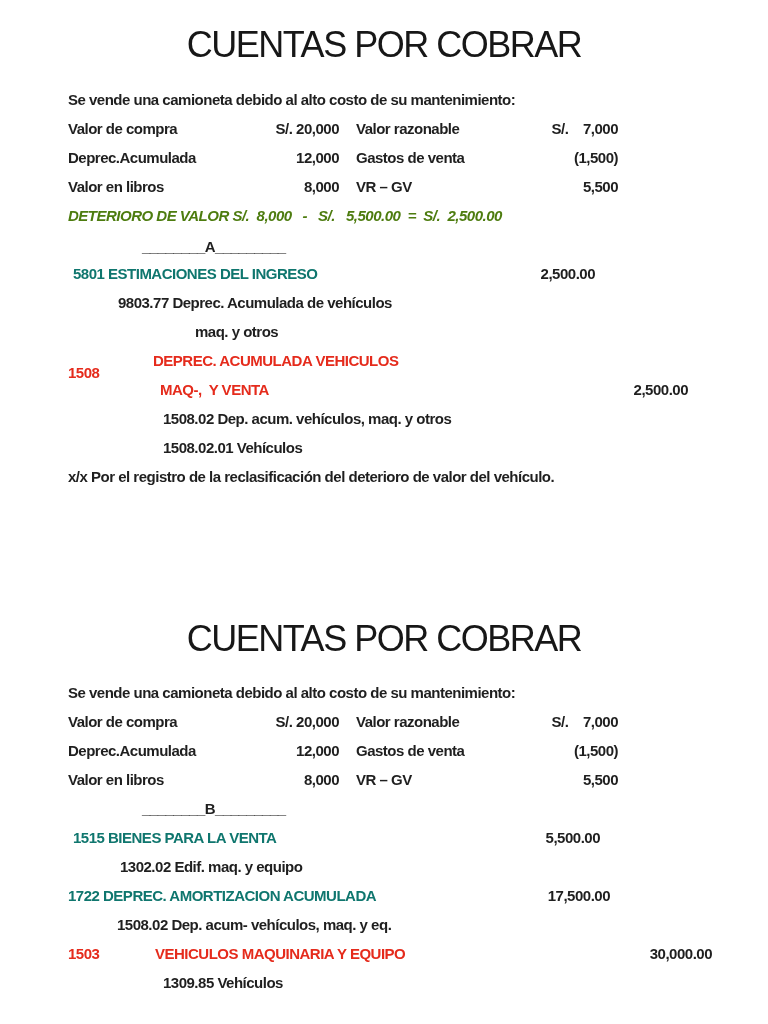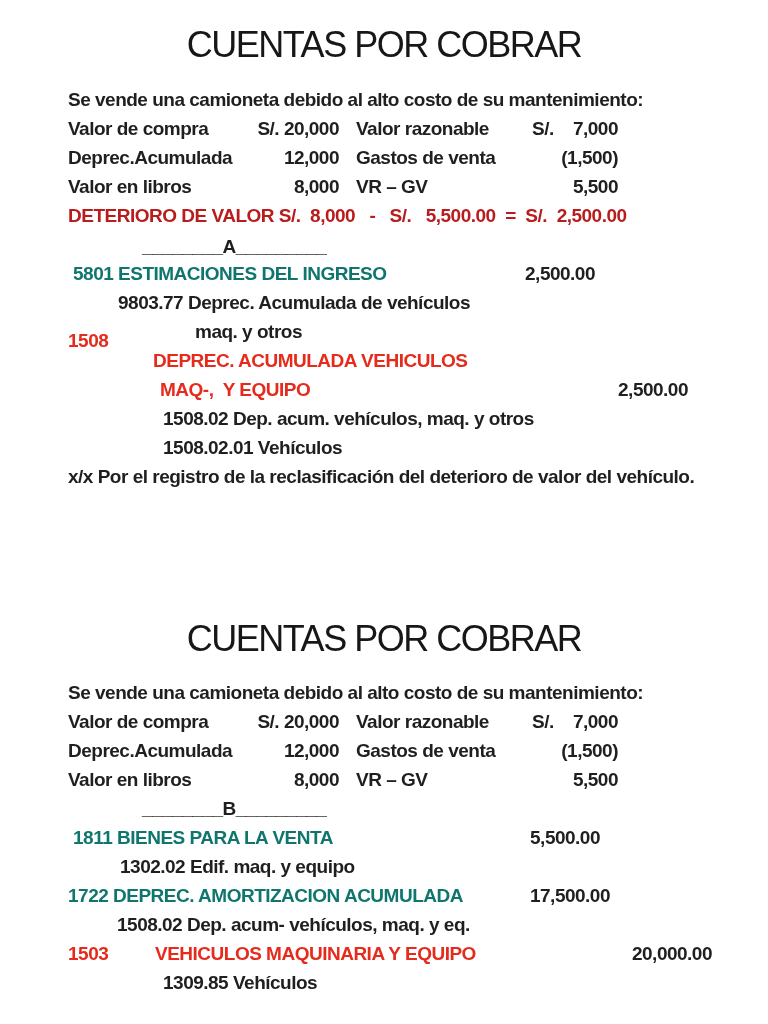--- a/index.html
+++ b/index.html
@@ -6,27 +6,27 @@
   body{
     width:768px;height:1024px;position:relative;background:#ffffff;
     font-family:"Liberation Sans",sans-serif;overflow:hidden;
   }
   .slide-title{
     position:absolute;left:0;width:768px;text-align:center;
     font-size:36px;font-weight:400;letter-spacing:-1.5px;color:#171717;
     white-space:pre;
   }
   .t{
-    position:absolute;font-size:19px;font-weight:700;color:#1f1f1f;
+    position:absolute;font-size:15px;font-weight:700;color:#1f1f1f;
     letter-spacing:-0.5px;white-space:pre;line-height:22px;
   }
   .amt{text-align:right;}
   .blue{color:#0f766e;}
   .red{color:#e52b1c;}
-  .green{color:#b91c1c;}
+  .green{color:#4d7c0f;font-style:italic;}
 </style>
 </head>
 <body>
 
 <div>
   <div class="slide-title" style="top:24px">CUENTAS POR COBRAR</div>
 
   <span class="t" style="top:89px;left:68px">Se vende una camioneta debido al alto costo de su mantenimiento:</span>
 
   <span class="t" style="top:118px;left:68px">Valor de compra</span>
@@ -47,24 +47,24 @@
   <span class="t green" style="top:205px;left:68px">DETERIORO DE VALOR S/.  8,000   -   S/.   5,500.00  =  S/.  2,500.00</span>
 
   <span class="t" style="top:236px;left:142px">________A_________</span>
 
   <span class="t blue" style="top:263px;left:73px">5801 ESTIMACIONES DEL INGRESO</span>
   <span class="t amt" style="top:263px;left:450px;width:145px">2,500.00</span>
 
   <span class="t" style="top:292px;left:118px">9803.77 Deprec. Acumulada de vehículos</span>
   <span class="t" style="top:321px;left:195px">maq. y otros</span>
 
-  <span class="t red" style="top:330px;left:68px">1508</span>
+  <span class="t red" style="top:362px;left:68px">1508</span>
   <span class="t red" style="top:350px;left:153px">DEPREC. ACUMULADA VEHICULOS</span>
 
-  <span class="t red" style="top:379px;left:160px">MAQ-,  Y EQUIPO</span>
+  <span class="t red" style="top:379px;left:160px">MAQ-,  Y VENTA</span>
   <span class="t amt" style="top:379px;left:540px;width:148px">2,500.00</span>
 
   <span class="t" style="top:408px;left:163px">1508.02 Dep. acum. vehículos, maq. y otros</span>
   <span class="t" style="top:437px;left:163px">1508.02.01 Vehículos</span>
 
   <span class="t" style="top:466px;left:68px">x/x Por el registro de la reclasificación del deterioro de valor del vehículo.</span>
 </div>
 
 <div>
   <div class="slide-title" style="top:618px">CUENTAS POR COBRAR</div>
@@ -81,28 +81,28 @@
   <span class="t" style="top:740px;left:356px">Gastos de venta</span>
   <span class="t amt" style="top:740px;left:452px;width:166px">(1,500)</span>
 
   <span class="t" style="top:769px;left:68px">Valor en libros</span>
   <span class="t amt" style="top:769px;left:200px;width:139px">8,000</span>
   <span class="t" style="top:769px;left:356px">VR – GV</span>
   <span class="t amt" style="top:769px;left:452px;width:166px">5,500</span>
 
   <span class="t" style="top:798px;left:142px">________B_________</span>
 
-  <span class="t blue" style="top:827px;left:73px">1811 BIENES PARA LA VENTA</span>
+  <span class="t blue" style="top:827px;left:73px">1515 BIENES PARA LA VENTA</span>
   <span class="t amt" style="top:827px;left:450px;width:150px">5,500.00</span>
 
   <span class="t" style="top:856px;left:120px">1302.02 Edif. maq. y equipo</span>
 
   <span class="t blue" style="top:885px;left:68px">1722 DEPREC. AMORTIZACION ACUMULADA</span>
   <span class="t amt" style="top:885px;left:450px;width:160px">17,500.00</span>
 
   <span class="t" style="top:914px;left:117px">1508.02 Dep. acum- vehículos, maq. y eq.</span>
 
   <span class="t red" style="top:943px;left:68px">1503</span>
   <span class="t red" style="top:943px;left:155px">VEHICULOS MAQUINARIA Y EQUIPO</span>
-  <span class="t amt" style="top:943px;left:550px;width:162px">20,000.00</span>
+  <span class="t amt" style="top:943px;left:550px;width:162px">30,000.00</span>
 
   <span class="t" style="top:972px;left:163px">1309.85 Vehículos</span>
 </div>
 
 </body></html>

